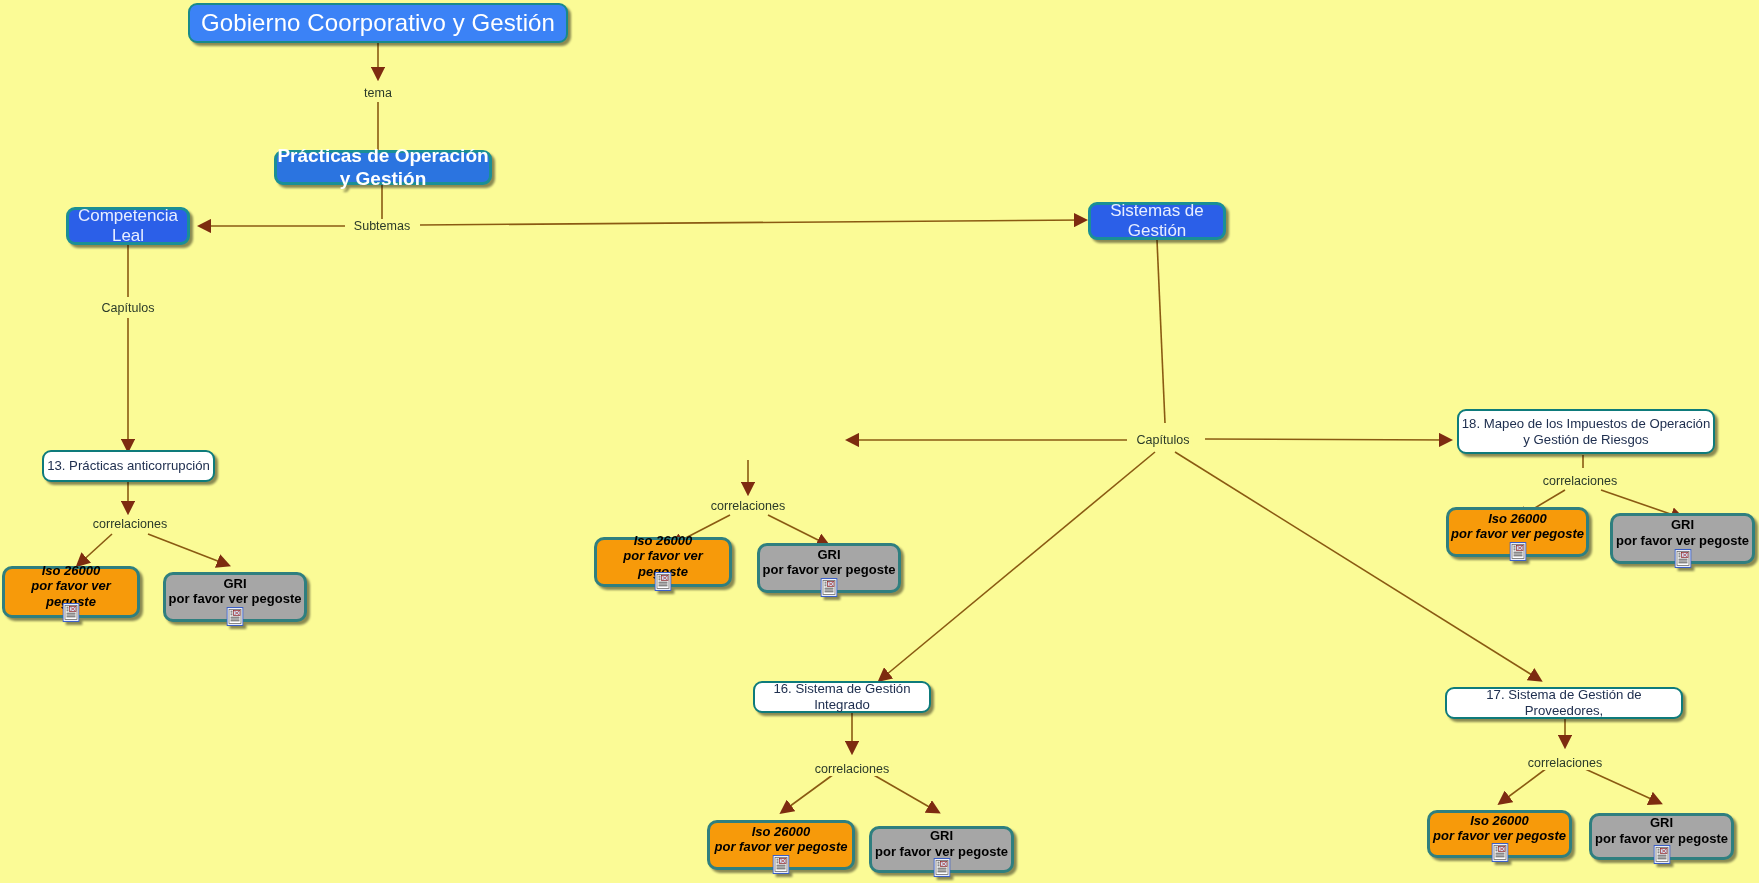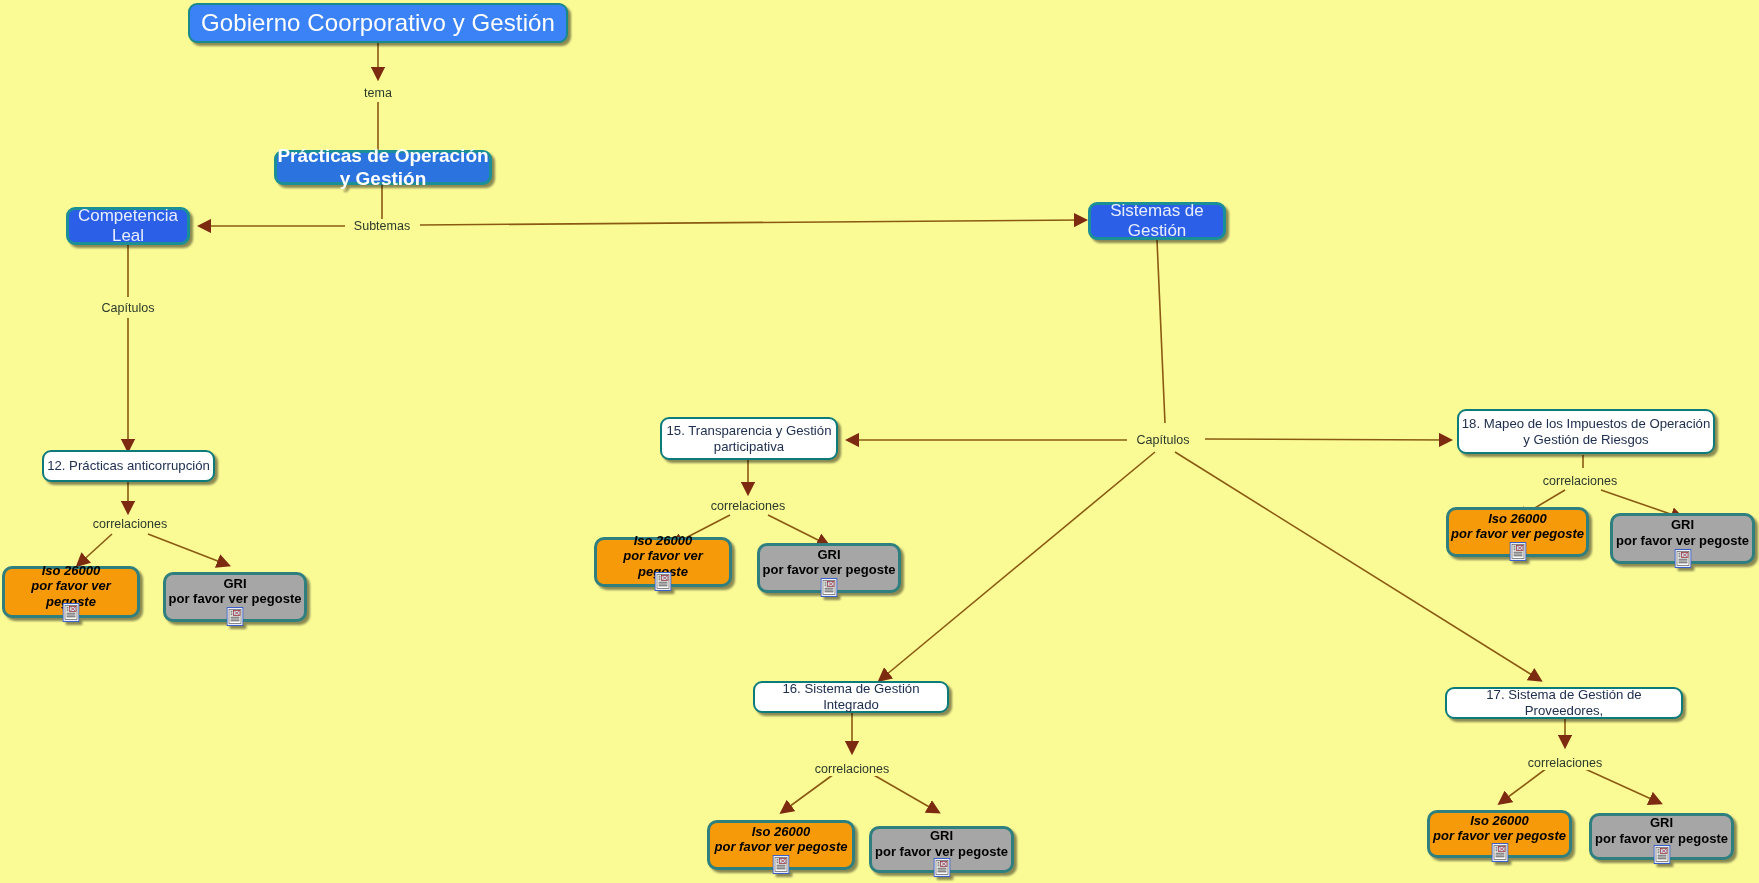--- a/index.html
+++ b/index.html
@@ -179,28 +179,25 @@
 
   <div class="node subtopic" style="left:66px; top:207px; width:124px; height:38px;">
     <span>Competencia Leal</span>
   </div>
 
   <div class="node subtopic" style="left:1088px; top:202px; width:138px; height:38px;">
     <span>Sistemas de Gestión</span>
   </div>
 
   <div class="node chapter" style="left:42px; top:450px; width:173px; height:32px;">
-    <span>12. Prácticas anticorrupción</span>
-  </div>
-
-  <div class="node chapter" style="left:660px; top:417px; width:178px; height:43px;">
-    <span>15. Transparencia y Gestión participativa</span>
-  </div>
-
-  <div class="node chapter" style="left:753px; top:681px; width:196px; height:32px;">
+    <span>13. Prácticas anticorrupción</span>
+  </div>
+
+
+  <div class="node chapter" style="left:753px; top:681px; width:178px; height:32px;">
     <span>16. Sistema de Gestión Integrado</span>
   </div>
 
   <div class="node chapter" style="left:1445px; top:687px; width:238px; height:32px;">
     <span>17. Sistema de Gestión de Proveedores,</span>
   </div>
 
   <div class="node chapter" style="left:1457px; top:409px; width:258px; height:45px;">
     <span>18. Mapeo de los Impuestos de Operación y Gestión de Riesgos</span>
   </div>

